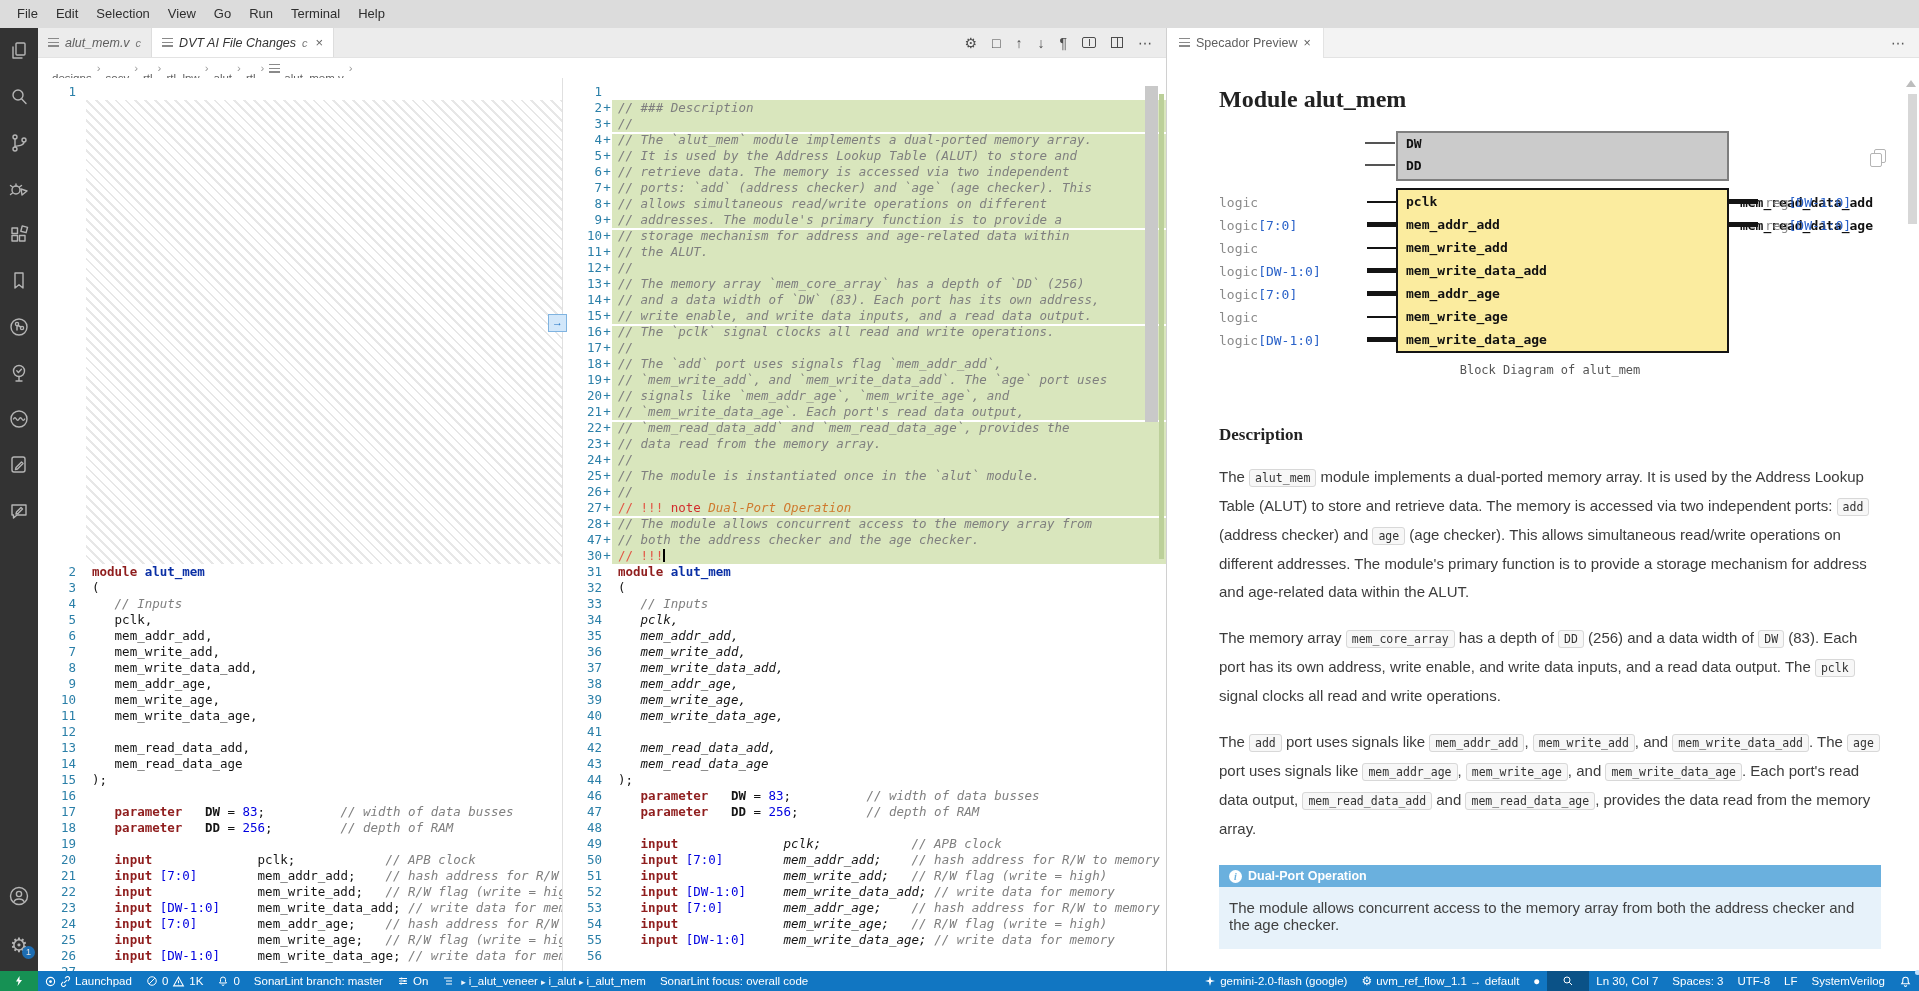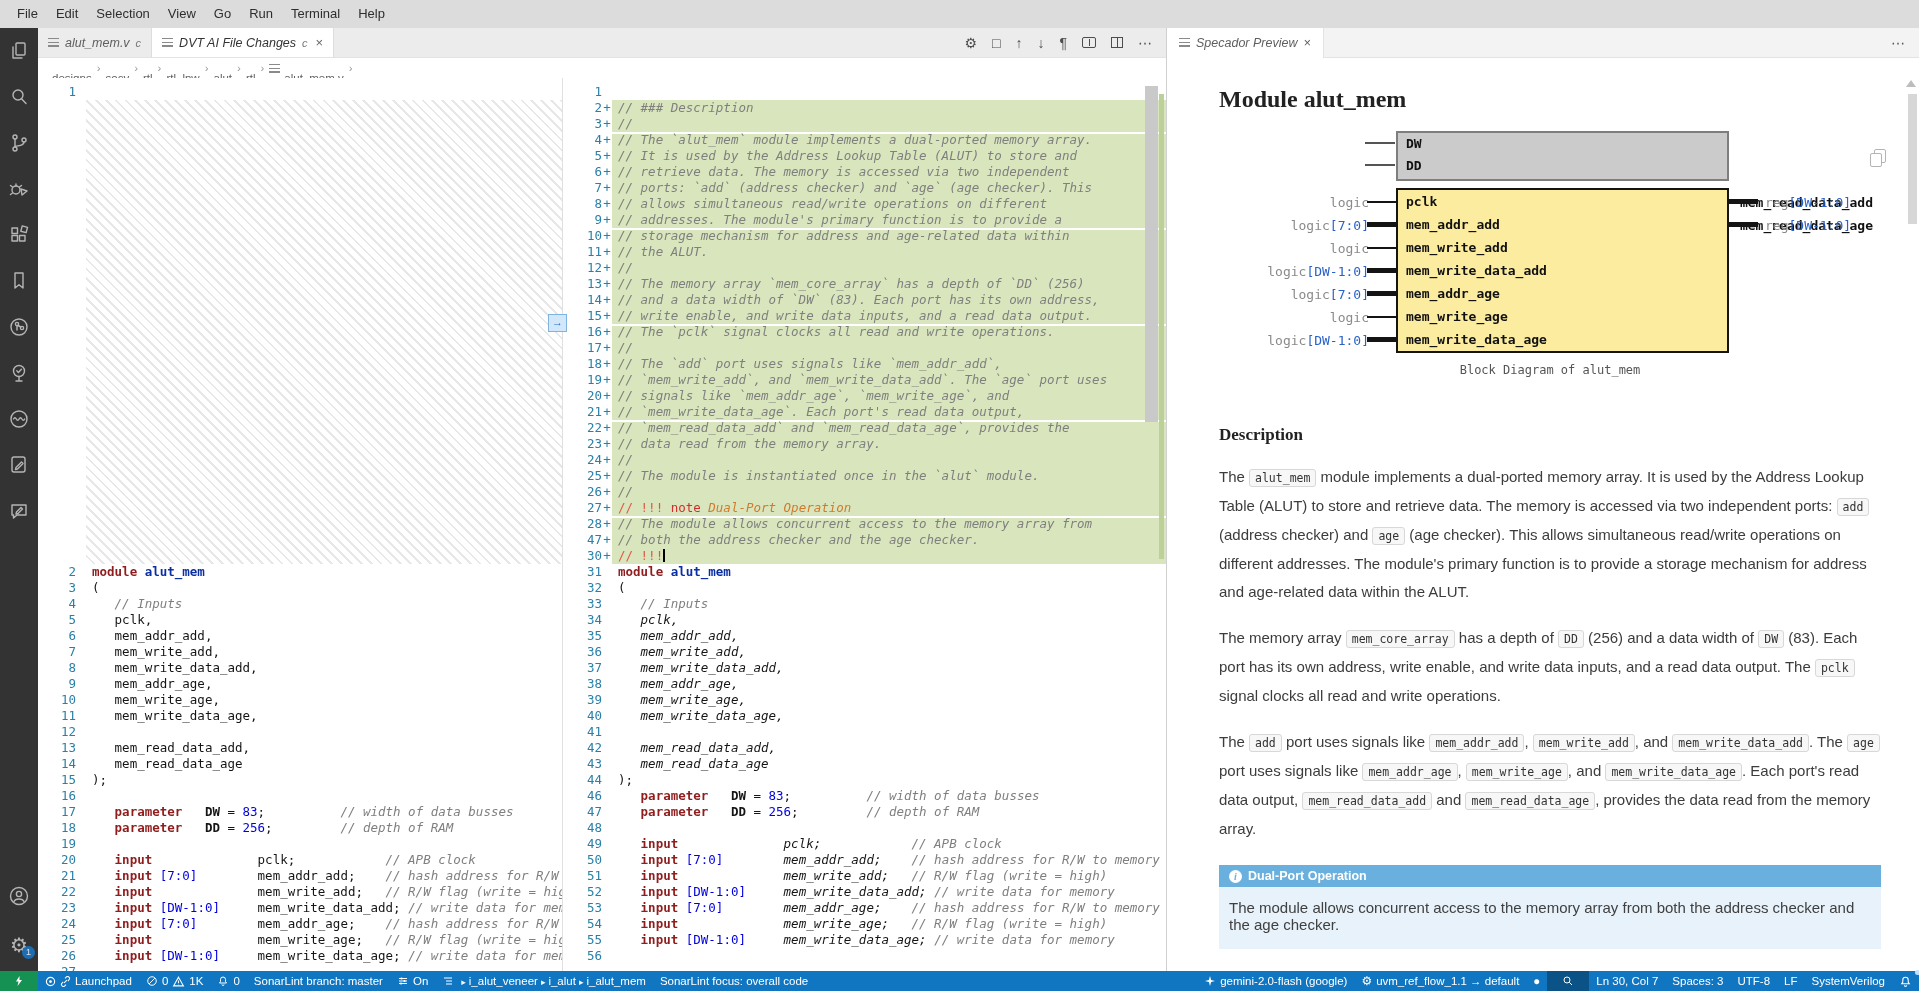--- a/index.html
+++ b/index.html
@@ -63,39 +63,39 @@
   .tk-bgi{color:#cf7a2e;font-style:italic}
   .cursor{display:inline-block;width:1.5px;height:13px;background:#000;vertical-align:-2px;}
   #accept-widget{position:absolute;left:510px;top:236px;width:17px;height:16px;background:#d2e7fa;
     border:1px solid #7fb3e0;color:#1a6ec0;font-size:11px;line-height:14px;text-align:center;cursor:pointer;z-index:5;}
   #right-scrollthumb{position:absolute;left:1107px;top:8px;width:13px;height:336px;background:#c9c9c9;z-index:4;}
   #right-ruler{position:absolute;left:1121px;top:16px;width:5px;height:465px;background:#bcd09a;z-index:4;}
   
   #preview{position:absolute;left:1166px;top:28px;width:753px;height:943px;background:#ffffff;border-left:1px solid #d0d0d0;box-sizing:border-box;}
   #preview-tabbar{height:30px;background:#f3f3f3;display:flex;align-items:center;border-bottom:1px solid #e3e3e3;box-sizing:border-box;}
   #preview-tab{height:30px;display:flex;align-items:center;gap:6px;padding:0 12px;background:#ffffff;
-    font-size:12.5px;font-style:italic;color:#5f5f5f;border-right:1px solid #e3e3e3;}
+    font-size:12.5px;color:#5f5f5f;border-right:1px solid #e3e3e3;}
   #preview-more{margin-left:auto;padding-right:14px;color:#555;font-size:14px;cursor:pointer;}
   #preview-body{position:relative;height:912px;overflow:hidden;padding:20px 38px 0 52px;box-sizing:border-box;
     color:#3c3c3c;font-size:15px;}
   #preview-scrollbar{position:absolute;right:2px;top:36px;width:9px;height:130px;background:#d7d7d7;border-radius:0;}
   #preview-scroll-arrow{position:absolute;right:3px;top:22px;width:0;height:0;border-left:5px solid transparent;border-right:5px solid transparent;border-bottom:7px solid #bdbdbd;}
   #module-title{font-family:"Liberation Serif",serif;font-weight:700;font-size:24px;color:#222;margin:8px 0 18px 0;}
   #copy-btn{position:absolute;right:30px;top:88px;width:22px;height:22px;cursor:pointer;opacity:.55;}
   #copy-btn::before{content:"";position:absolute;left:7px;top:3px;width:10px;height:12px;border:1.4px solid #777;border-radius:2px;background:#fff;}
   #copy-btn::after{content:"";position:absolute;left:3px;top:7px;width:10px;height:12px;border:1.4px solid #777;border-radius:2px;background:#fff;}
   
   #diagram{position:relative;height:268px;margin-top:4px;font-family:"DejaVu Sans Mono",monospace;font-size:13px;}
   #param-box{position:absolute;left:177px;top:0;width:333px;height:50px;background:#cbcbcb;border:2.5px solid #7e7e7e;box-sizing:border-box;}
   .param-row{height:22px;line-height:22px;padding-left:8px;font-weight:700;color:#111;}
   .pstub{position:absolute;background:#555;height:2px;width:30px;left:146px;}
   #port-box{position:absolute;left:177px;top:57px;width:333px;height:165px;background:#fbec9f;border:2.5px solid #141414;box-sizing:border-box;}
   .port-row{height:23px;line-height:23px;padding-left:8px;font-weight:700;color:#111;}
   .out-name{position:absolute;right:8px;font-weight:700;color:#111;height:23px;line-height:23px;}
-  .in-label{position:absolute;left:8px;width:142px;text-align:right;height:23px;line-height:23px;}
+  .in-label{position:absolute;left:0;width:142px;text-align:left;height:23px;line-height:23px;}
   .lab-type{color:#8a8a8a;}
   .lab-range{color:#2a62c9;}
   .istub{position:absolute;left:148px;width:29px;background:#141414;}
   .ostub{position:absolute;left:510px;width:29px;background:#141414;}
   .out-label{position:absolute;left:546px;height:23px;line-height:23px;}
   #diagram-caption{position:absolute;left:0;right:0;top:232px;text-align:center;font-size:12px;color:#555;}
   
   #desc-heading{font-family:"Liberation Serif",serif;font-weight:700;font-size:17px;color:#222;margin:26px 0 4px 0;}
   .desc-p{line-height:28px;margin:18px 0;color:#3c3c3c;}
   .chip{font-family:"DejaVu Sans Mono",monospace;font-size:11.5px;background:#f7f7f7;border:1px solid #d8d8d8;
@@ -309,21 +309,21 @@
         <div class="cl a"><span class="g">8</span><span class="plus">+</span><span class="code"><span class="tk-c">// allows simultaneous read/write operations on different</span></span></div>
         <div class="cl a"><span class="g">9</span><span class="plus">+</span><span class="code"><span class="tk-c">// addresses. The module's primary function is to provide a</span></span></div>
         <div class="cl as"><span class="g">10</span><span class="plus">+</span><span class="code"><span class="tk-c">// storage mechanism for address and age-related data within</span></span></div>
         <div class="cl a"><span class="g">11</span><span class="plus">+</span><span class="code"><span class="tk-c">// the ALUT.</span></span></div>
         <div class="cl a"><span class="g">12</span><span class="plus">+</span><span class="code"><span class="tk-c">//</span></span></div>
         <div class="cl a"><span class="g">13</span><span class="plus">+</span><span class="code"><span class="tk-c">// The memory array `mem_core_array` has a depth of `DD` (256)</span></span></div>
         <div class="cl a"><span class="g">14</span><span class="plus">+</span><span class="code"><span class="tk-c">// and a data width of `DW` (83). Each port has its own address,</span></span></div>
         <div class="cl a"><span class="g">15</span><span class="plus">+</span><span class="code"><span class="tk-c">// write enable, and write data inputs, and a read data output.</span></span></div>
         <div class="cl as"><span class="g">16</span><span class="plus">+</span><span class="code"><span class="tk-c">// The `pclk` signal clocks all read and write operations.</span></span></div>
         <div class="cl a"><span class="g">17</span><span class="plus">+</span><span class="code"><span class="tk-c">//</span></span></div>
-        <div class="cl a"><span class="g">18</span><span class="plus">+</span><span class="code"><span class="tk-c">// The `add` port uses signals like `mem_addr_add`,</span></span></div>
+        <div class="cl a"><span class="g">18</span><span class="plus">+</span><span class="code"><span class="tk-c">// The `add` port uses signals flag `mem_addr_add`,</span></span></div>
         <div class="cl a"><span class="g">19</span><span class="plus">+</span><span class="code"><span class="tk-c">// `mem_write_add`, and `mem_write_data_add`. The `age` port uses</span></span></div>
         <div class="cl a"><span class="g">20</span><span class="plus">+</span><span class="code"><span class="tk-c">// signals like `mem_addr_age`, `mem_write_age`, and</span></span></div>
         <div class="cl a"><span class="g">21</span><span class="plus">+</span><span class="code"><span class="tk-c">// `mem_write_data_age`. Each port's read data output,</span></span></div>
         <div class="cl as"><span class="g">22</span><span class="plus">+</span><span class="code"><span class="tk-c">// `mem_read_data_add` and `mem_read_data_age`, provides the</span></span></div>
         <div class="cl a"><span class="g">23</span><span class="plus">+</span><span class="code"><span class="tk-c">// data read from the memory array.</span></span></div>
         <div class="cl a"><span class="g">24</span><span class="plus">+</span><span class="code"><span class="tk-c">//</span></span></div>
         <div class="cl a"><span class="g">25</span><span class="plus">+</span><span class="code"><span class="tk-c">// The module is instantiated once in the `alut` module.</span></span></div>
         <div class="cl a"><span class="g">26</span><span class="plus">+</span><span class="code"><span class="tk-c">//</span></span></div>
         <div class="cl a"><span class="g">27</span><span class="plus">+</span><span class="code"><span class="tk-bg">// !!! </span><span class="tk-bgb">note</span><span class="tk-bgi"> Dual-Port Operation</span></span></div>
         <div class="cl as"><span class="g">28</span><span class="plus">+</span><span class="code"><span class="tk-c">// The module allows concurrent access to the memory array from</span></span></div>

